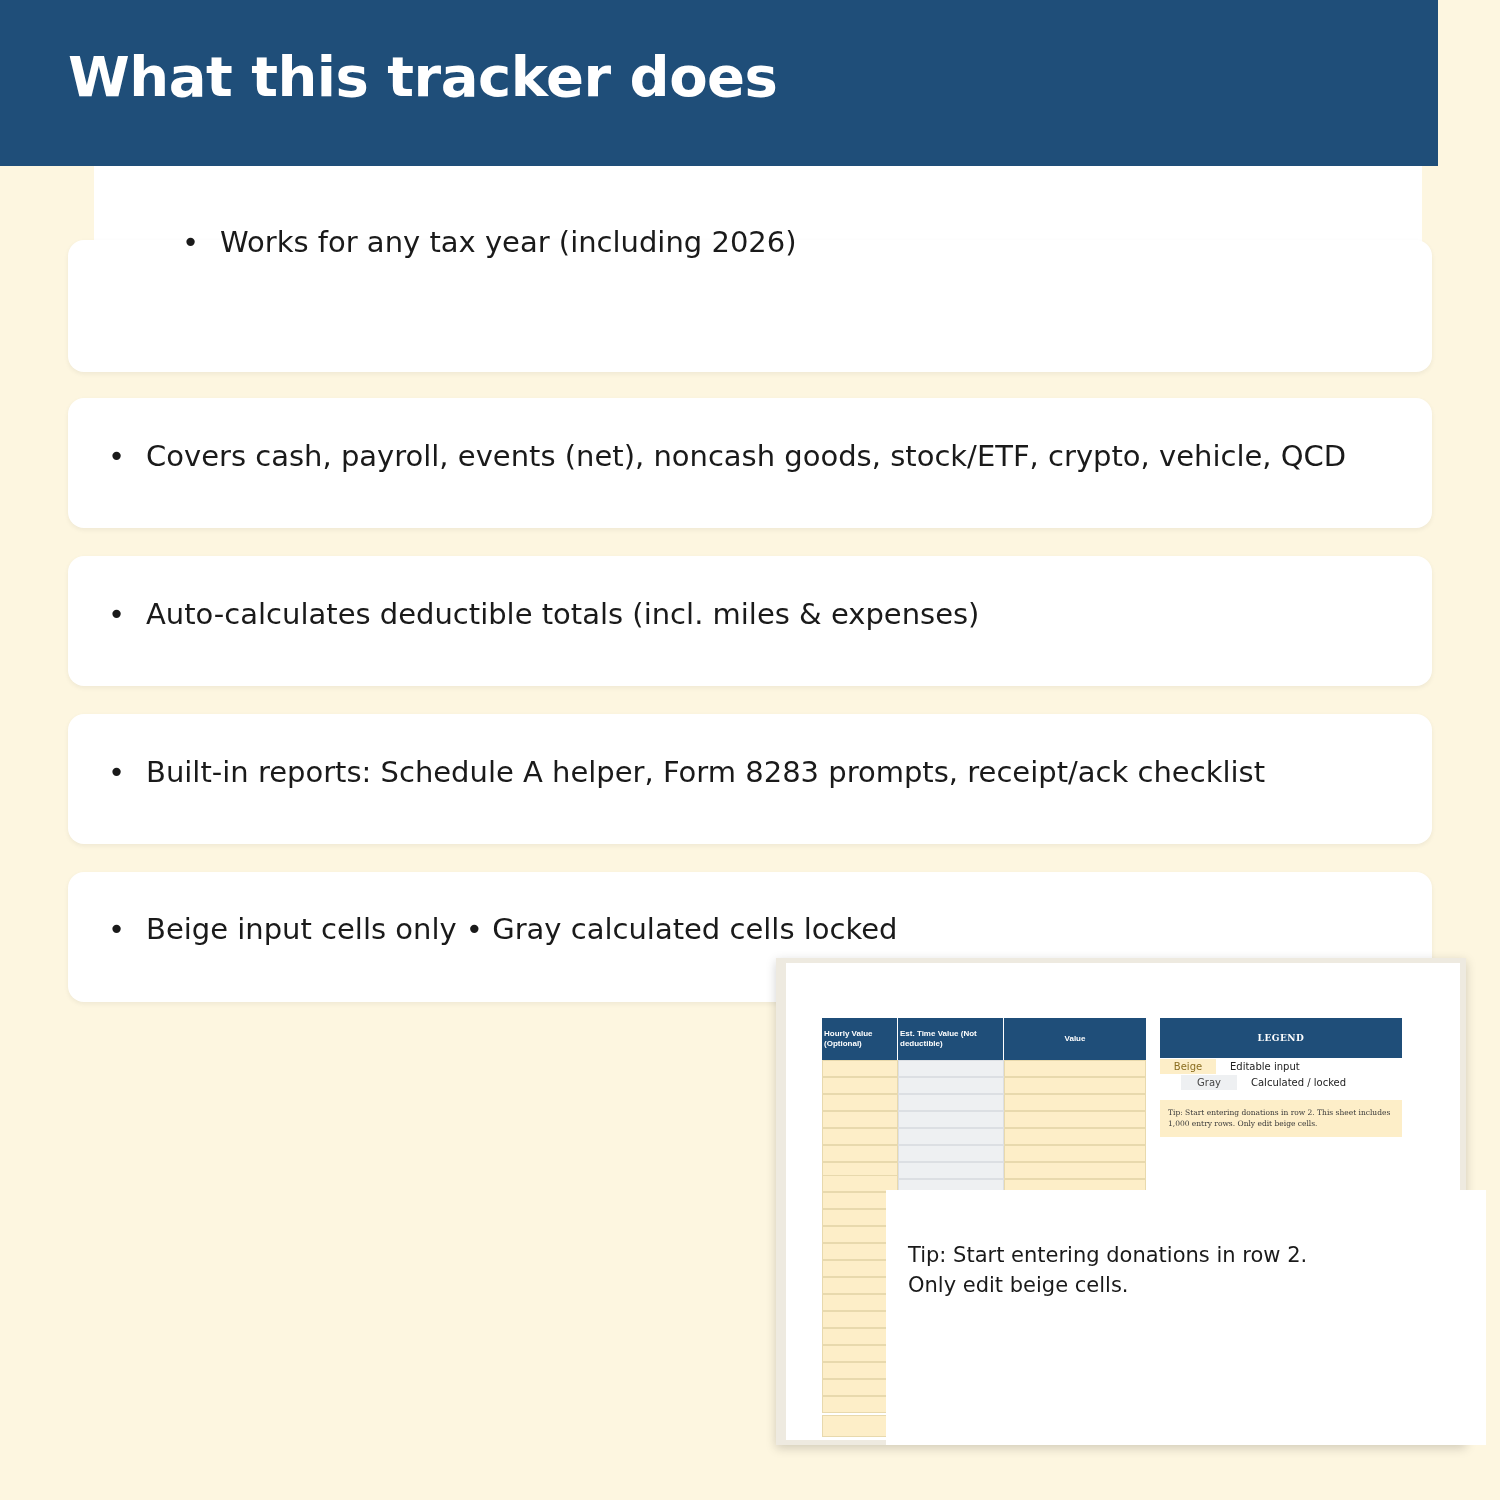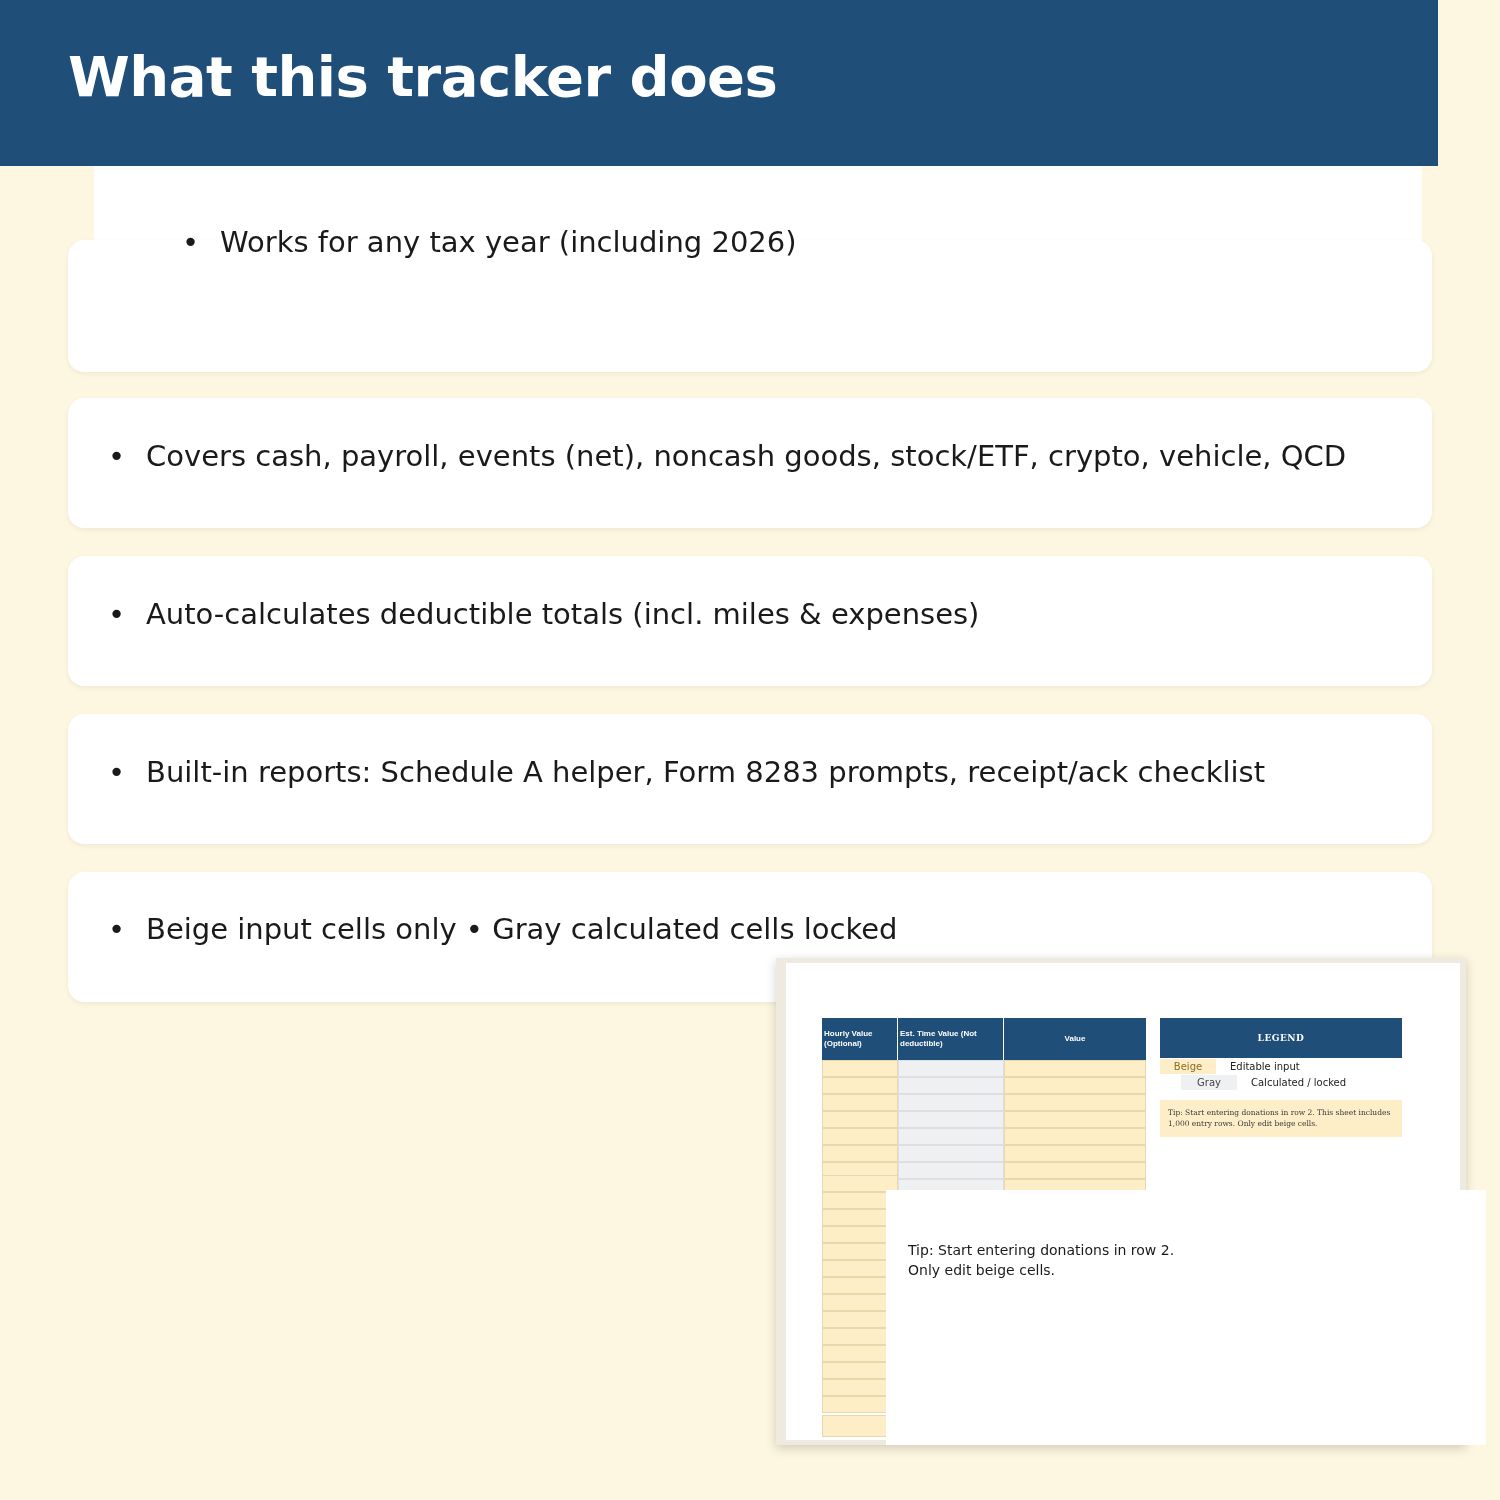--- a/index.html
+++ b/index.html
@@ -254,21 +254,21 @@
     left: 886px;
     top: 1190px;
     width: 600px;
     height: 255px;
     background: #ffffff;
   }
   .tooltip-text {
     position: absolute;
     left: 22px;
     top: 50px;
-    font-size: 14px;
+    font-size: 21px;
     color: #1a1a1a;
     line-height: 1.45;
     white-space: nowrap;
   }
 </style>
 </head>
 <body>
 
 <div class="header-band"></div>
 <div class="header-title">What this tracker does</div>

